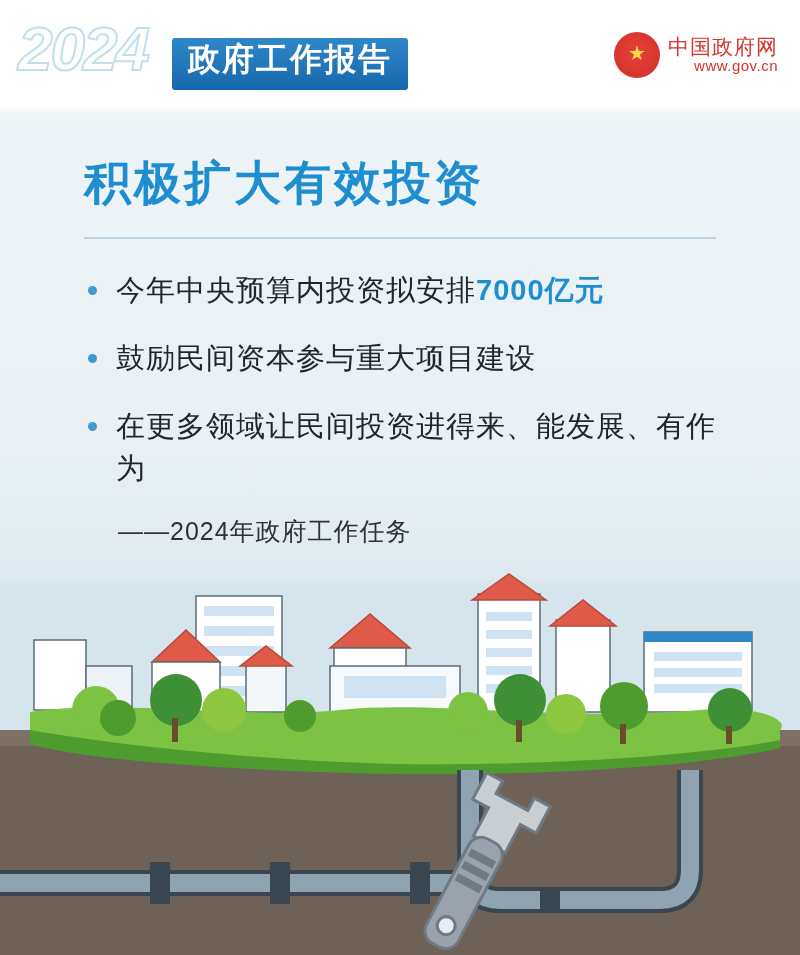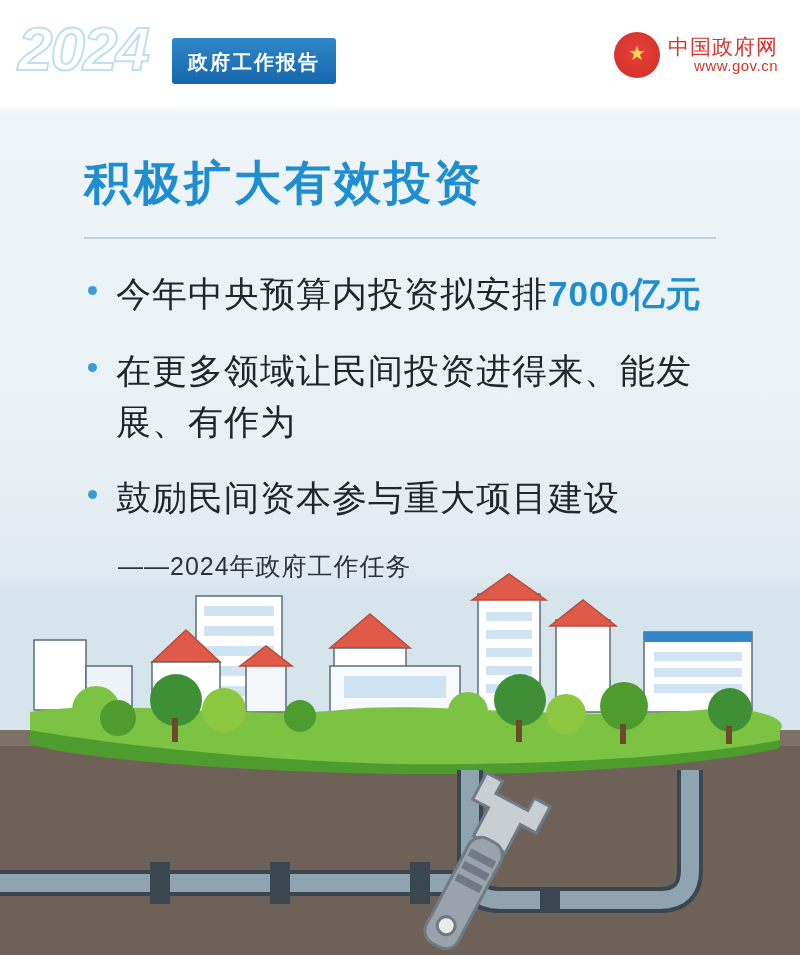--- a/index.html
+++ b/index.html
@@ -41,24 +41,24 @@
     line-height: 1;
     user-select: none;
   }
   .title-tag {
     position: absolute;
     left: 172px;
     top: 38px;
     background: #1a73b7;
     background: linear-gradient(180deg, #2f87c8 0%, #1667ab 100%);
     color: #ffffff;
-    font-size: 20px;
+    font-size: 32px;
     font-weight: bold;
     letter-spacing: 2px;
-    padding: 11px 16px 8px 16px;
+    padding: 0 16px 8px 16px;
     border-radius: 3px;
   }
   .gov-logo {
     position: absolute;
     right: 22px;
     top: 32px;
     display: flex;
     align-items: center;
     gap: 8px;
   }
@@ -114,21 +114,21 @@
   }
   .bullets {
     margin: 30px 72px 0 78px;
     padding: 0;
     list-style: none;
   }
   .bullets li {
     position: relative;
     padding-left: 38px;
     margin-bottom: 26px;
-    font-size: 35px;
+    font-size: 29px;
     line-height: 1.45;
     color: #20262c;
     letter-spacing: 1px;
   }
   .bullets li::before {
     content: "";
     position: absolute;
     left: 10px;
     top: 17px;
     width: 9px;
@@ -176,24 +176,24 @@
   </div>
 
   <div class="content">
     <h1 class="headline">积极扩大有效投资</h1>
     <div class="rule"></div>
     <ul class="bullets">
       <li>
         <span>今年中央预算内投资拟安排</span><span class="hl">7000亿元</span>
       </li>
       <li>
-        <span>在更多领域让民间投资进得来、能发展、有作为</span>
+        <span>鼓励民间资本参与重大项目建设</span>
       </li>
       <li>
-        <span>鼓励民间资本参与重大项目建设</span>
+        <span>在更多领域让民间投资进得来、能发展、有作为</span>
       </li>
     </ul>
     <div class="source">——2024年政府工作任务</div>
   </div>
 
   <svg class="illu" viewBox="0 0 800 385">
 
     <rect x="0" y="160" width="800" height="225" fill="#6e6158"></rect>
     <rect x="0" y="160" width="800" height="16" fill="#7d7067"></rect>
 

